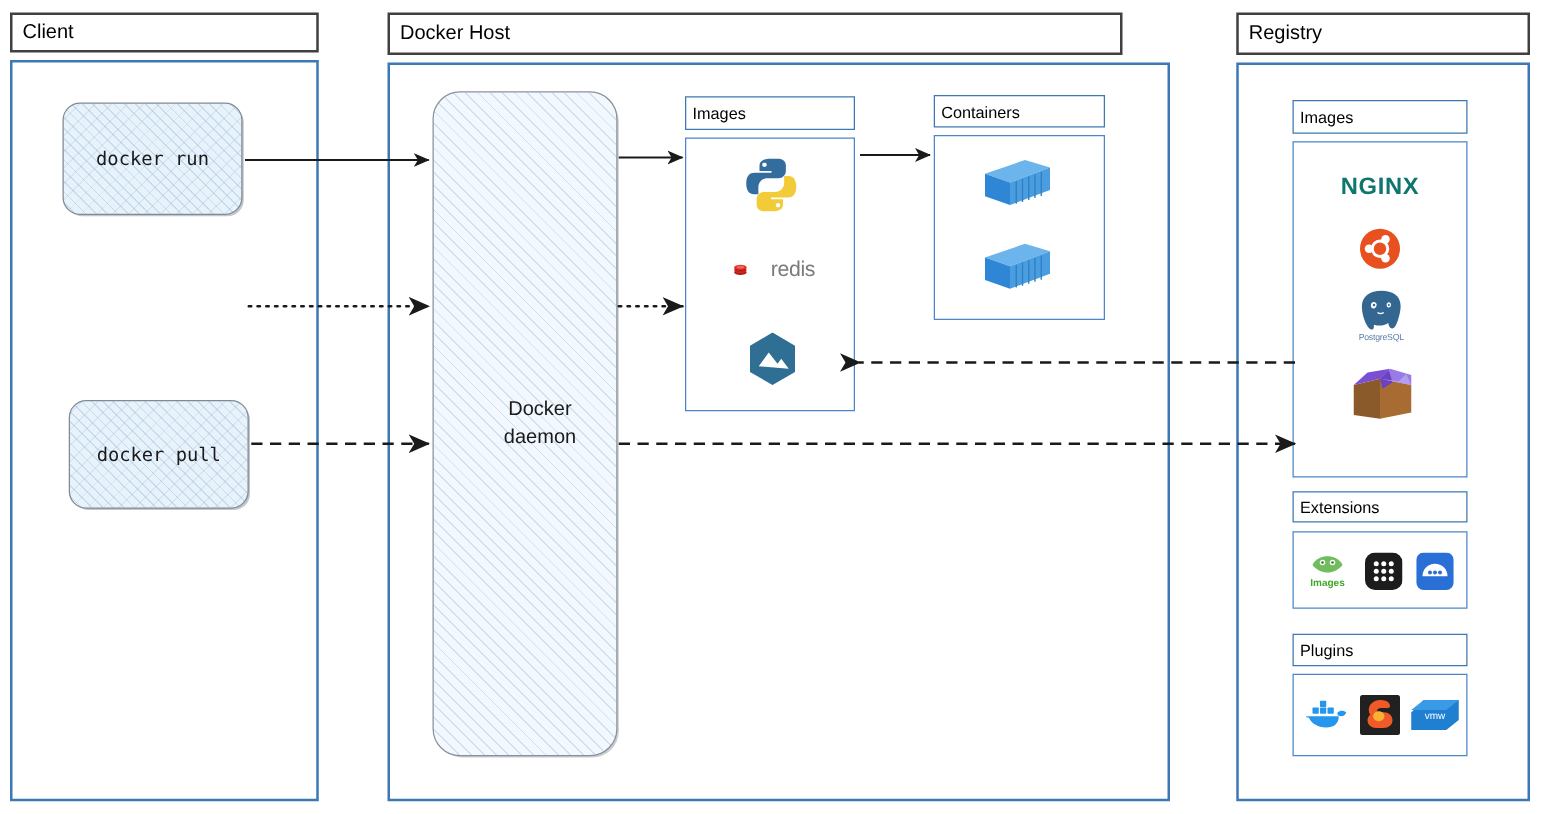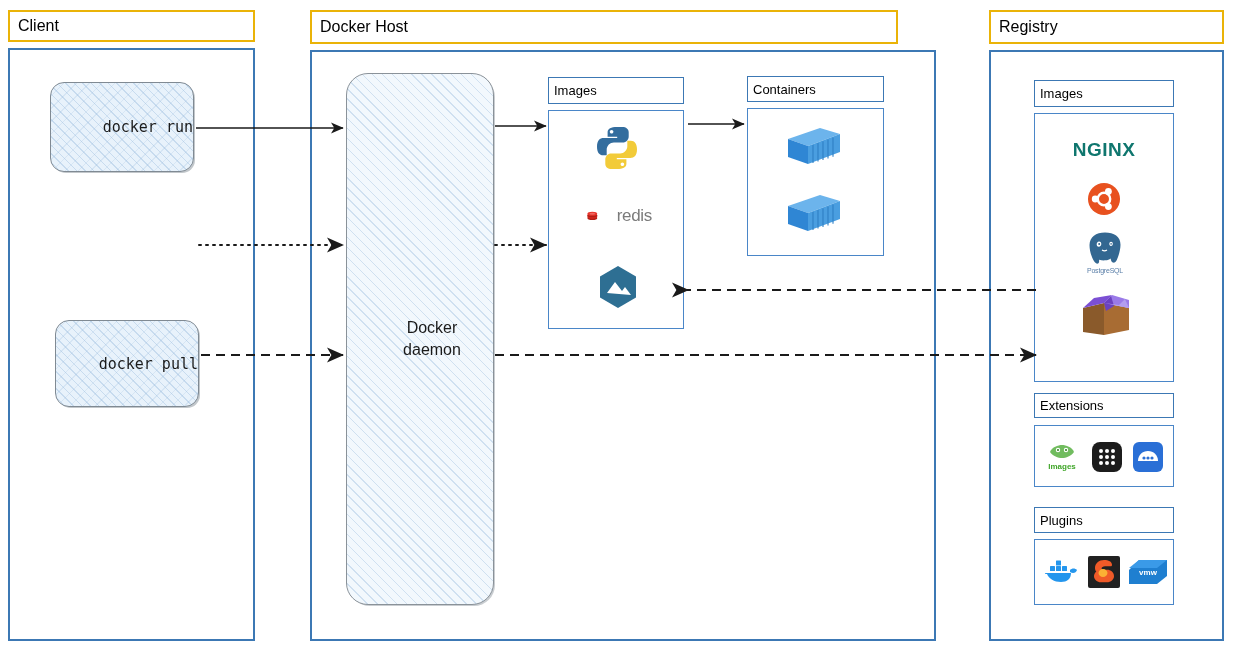--- a/index.html
+++ b/index.html
@@ -15,21 +15,21 @@
     width: 1233px;
     height: 651px;
     background: #ffffff;
     overflow: hidden;
   }
 
   
   .zone-title {
     position: absolute;
     box-sizing: border-box;
-    border: 2px solid #eab308;
+    border: 2px solid #404040;
     background: #ffffff;
     display: flex;
     align-items: center;
     padding-left: 8px;
     font-size: 16px;
     color: #000000;
   }
   .zone-body {
     position: absolute;
     box-sizing: border-box;
@@ -67,21 +67,21 @@
         rgba(150,185,220,0.40) 1px,
         rgba(255,255,255,0) 1px,
         rgba(255,255,255,0) 6px),
       repeating-linear-gradient(-45deg,
         rgba(150,185,220,0.22) 0px,
         rgba(150,185,220,0.22) 1px,
         rgba(255,255,255,0) 1px,
         rgba(255,255,255,0) 9px);
     display: flex;
     align-items: center;
-    justify-content: flex-end;
+    justify-content: center;
     font-family: "DejaVu Sans Mono", "Liberation Mono", monospace;
     font-size: 15px;
     color: #1a1a1a;
     box-shadow: 2px 2px 0 -1px rgba(120,130,140,0.45);
   }
 
   
   .daemon-box {
     position: absolute;
     box-sizing: border-box;
@@ -143,21 +143,21 @@
     letter-spacing: -0.2px;
   }
   .jfrog-word {
     font-family: "Liberation Sans", sans-serif;
     font-weight: bold;
     font-size: 8px;
     color: #41a62a;
   }
   .vmw-word {
     font-family: "Liberation Sans", sans-serif;
-    font-weight: bold;
+    font-weight: normal;
     font-size: 8px;
     color: #ffffff;
   }
 </style>
 </head>
 <body>
 
 <div id="canvas">
 
   <div class="zone-title" style="left:8px; top:10px; width:247px; height:32px;">

